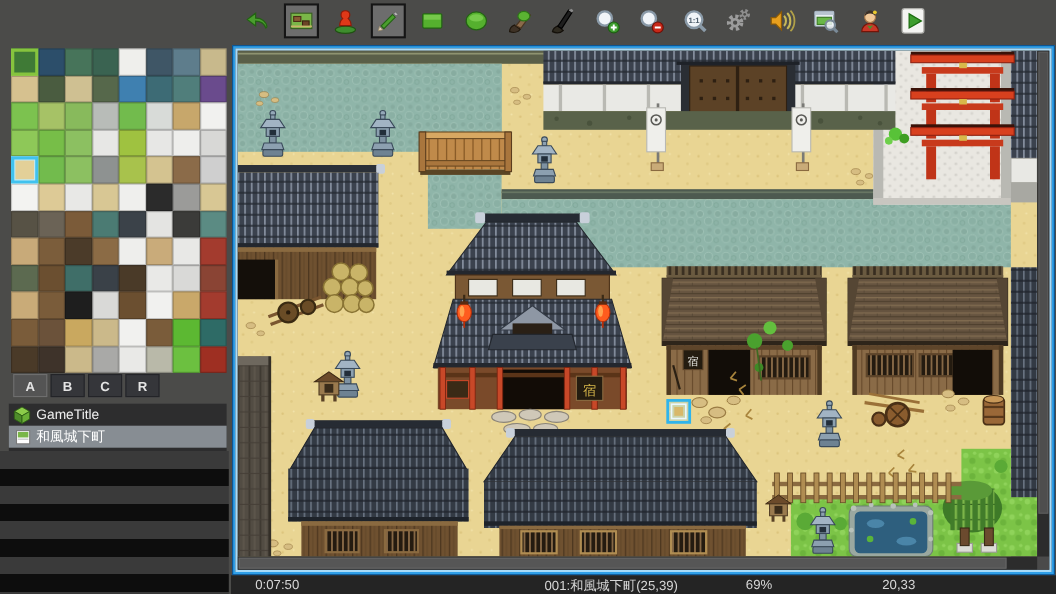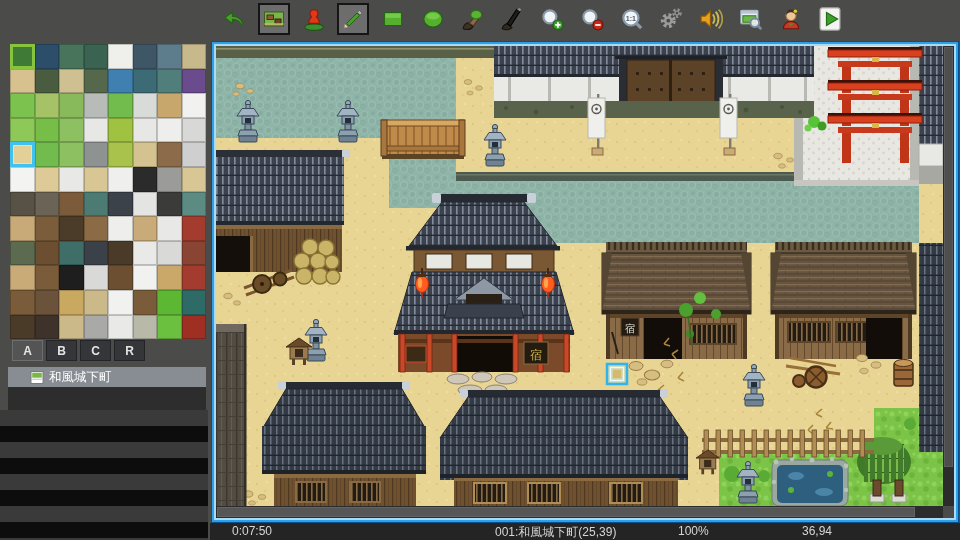--- a/index.html
+++ b/index.html
@@ -33,21 +33,21 @@
     color:#e4e4e4;font-size:12px;font-weight:bold;
     display:flex;align-items:center;justify-content:center;cursor:pointer;
   }
   .pal-tab.selected{background:#545454;border-color:#6e6e6e;}
   
   #tree-panel{
     position:absolute;left:8px;top:367px;width:198px;height:43px;
     background:#2d2d2e;color:#efefef;font-size:12.5px;
   }
   .tree-row{height:20px;display:flex;align-items:center;gap:5px;padding-left:4px;cursor:pointer;}
-  .tree-row.map{padding-left:22px;background:#878d93;color:#ffffff;align-items:center;}
+  .tree-row.map{padding-left:6px;background:#878d93;color:#ffffff;align-items:center;}
   #tree-stripes{
     position:absolute;left:0;top:410px;width:208px;height:130px;
     background:repeating-linear-gradient(180deg,#3a3a3a 0 16px,#0d0d0d 16px 32px);
   }
   
   #viewport{
     position:absolute;left:211px;top:41px;width:748px;height:482px;
     background:#2f9fe8;border:1px solid #0a4f8c;box-sizing:border-box;
   }
   #viewport-inner{
@@ -312,20 +312,28 @@
     <span>B</span>
   </div>
 <div class="pal-tab" style="left:80px">
     <span>C</span>
   </div>
 <div class="pal-tab" style="left:114px">
     <span>R</span>
   </div>
 
 <div id="tree-panel">
+  <div class="tree-row">
+    <svg width="16" height="17" viewBox="0 0 16 17">
+      <polygon points="1,5 8,1 15,5 8,9" fill="#8ccc4a" stroke="#2e5e16" stroke-width="0.8"></polygon>
+      <polygon points="1,5 8,9 8,16 1,12" fill="#4e8c2a" stroke="#2e5e16" stroke-width="0.8"></polygon>
+      <polygon points="15,5 8,9 8,16 15,12" fill="#6aae36" stroke="#2e5e16" stroke-width="0.8"></polygon>
+    </svg>
+    <span>GameTitle</span>
+  </div>
   <div class="tree-row map">
     <svg width="14" height="15" viewBox="0 0 14 15">
       <rect x="1" y="1.5" width="12" height="12" fill="#ffffff" stroke="#7a7a7a"></rect>
       <rect x="2.2" y="2.7" width="9.6" height="5" fill="#7ab648"></rect>
       <rect x="2.2" y="8.6" width="9.6" height="1.4" fill="#d0d0d0"></rect>
     </svg>
     <span>和風城下町</span>
   </div>
 </div>
 <div id="tree-stripes"></div>
@@ -864,15 +872,15 @@
   <div id="hscroll">
         <div class="thumb"></div>
       </div>
   <div id="scroll-corner"></div>
  </div>
 </div>
 
 <div id="status-bar">
   <span class="status-item" style="left:22px">0:07:50</span>
   <span class="status-item" style="left:285px">001:和風城下町(25,39)</span>
-  <span class="status-item" style="left:468px">100%</span>
-  <span class="status-item" style="left:592px">36,94</span>
+  <span class="status-item" style="left:468px">69%</span>
+  <span class="status-item" style="left:592px">20,33</span>
 </div>
 
 </body></html>

